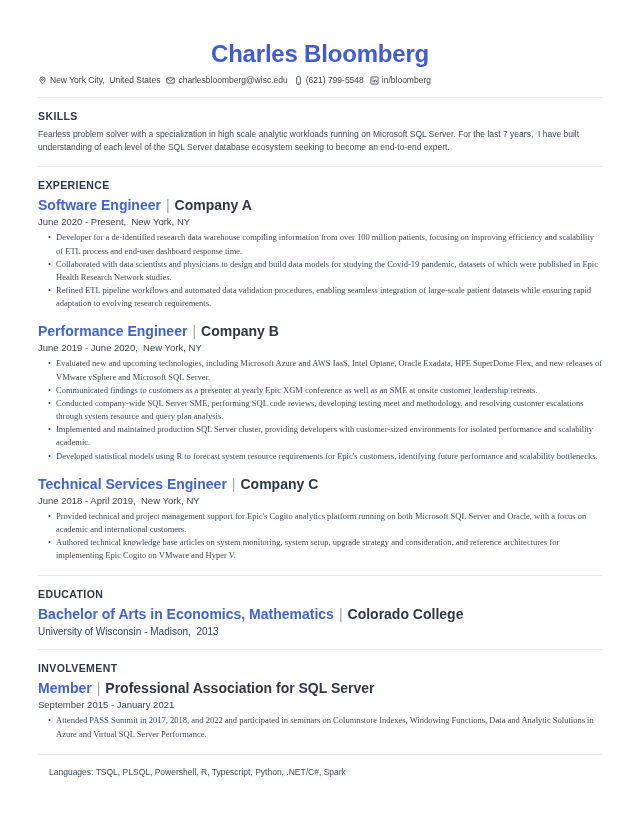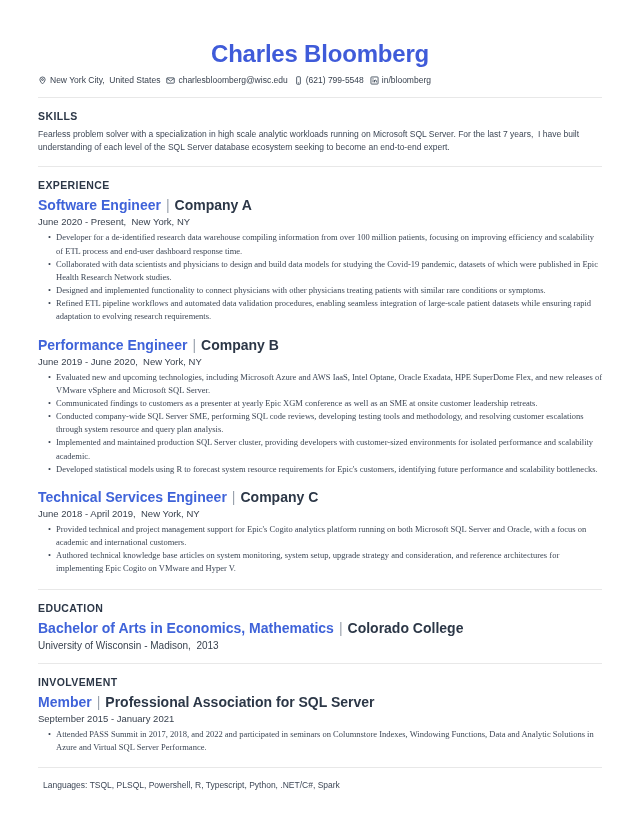--- a/index.html
+++ b/index.html
@@ -50,21 +50,21 @@
   }
   ul.bullets li {
     position: relative; padding-left: 8px;
     font-size: 8.5px; line-height: 1.55; color: #3d4756;
   }
   ul.bullets li::before {
     content: "\2022"; position: absolute; left: 0; top: 0;
     color: #3d4756; font-size: 8.5px;
   }
   .edu-detail { font-size: 10px; color: #39424f; margin: 4px 0 0 0; white-space: pre-wrap; }
-  .skill-line { font-size: 8.5px; color: #3d4756; margin: 0 0 10px 5px; }
+  .skill-line { font-size: 8.5px; color: #3d4756; margin: 0 0 10px 11px; }
   section { margin: 0; }
   .job { margin-top: 0; }
   .job + .job { margin-top: 3px; }
   .summary-text { font-size: 8.5px; line-height: 1.55; margin: 0; color: #3d4756; white-space: pre-wrap; }
 </style>
 </head>
 <body>
 
 <div class="page">
 
@@ -125,34 +125,33 @@
     <h2 class="sec-heading">EXPERIENCE</h2>
 
     <div class="job">
       <p class="role-line">
         <span class="role">Software Engineer</span><span class="sep">|</span><span class="company">Company A</span>
       </p>
       <p class="meta-line">June 2020 - Present,  New York, NY</p>
       <ul class="bullets">
         <li>Developer for a de-identified research data warehouse compiling information from over 100 million patients, focusing on improving efficiency and scalability of ETL process and end-user dashboard response time.</li>
         <li>Collaborated with data scientists and physicians to design and build data models for studying the Covid-19 pandemic, datasets of which were published in Epic Health Research Network studies.</li>
-        <li>Designed and implemented functionality to connect physicians with other physicians treating patients with similar rare conditions or symptoms.</li>
         <li>Refined ETL pipeline workflows and automated data validation procedures, enabling seamless integration of large-scale patient datasets while ensuring rapid adaptation to evolving research requirements.</li>
       </ul>
     </div>
 
     <div class="job">
       <p class="role-line">
         <span class="role">Performance Engineer</span><span class="sep">|</span><span class="company">Company B</span>
       </p>
       <p class="meta-line">June 2019 - June 2020,  New York, NY</p>
       <ul class="bullets">
         <li>Evaluated new and upcoming technologies, including Microsoft Azure and AWS IaaS, Intel Optane, Oracle Exadata, HPE SuperDome Flex, and new releases of VMware vSphere and Microsoft SQL Server.</li>
         <li>Communicated findings to customers as a presenter at yearly Epic XGM conference as well as an SME at onsite customer leadership retreats.</li>
-        <li>Conducted company-wide SQL Server SME, performing SQL code reviews, developing testing tools and methodology, and resolving customer escalations through system resource and query plan analysis.</li>
+        <li>Conducted company-wide SQL Server SME, performing SQL code reviews, developing testing meet and methodology, and resolving customer escalations through system resource and query plan analysis.</li>
         <li>Implemented and maintained production SQL Server cluster, providing developers with customer-sized environments for isolated performance and scalability academic.</li>
         <li>Developed statistical models using R to forecast system resource requirements for Epic's customers, identifying future performance and scalability bottlenecks.</li>
       </ul>
     </div>
 
     <div class="job">
       <p class="role-line">
         <span class="role">Technical Services Engineer</span><span class="sep">|</span><span class="company">Company C</span>
       </p>
       <p class="meta-line">June 2018 - April 2019,  New York, NY</p>

